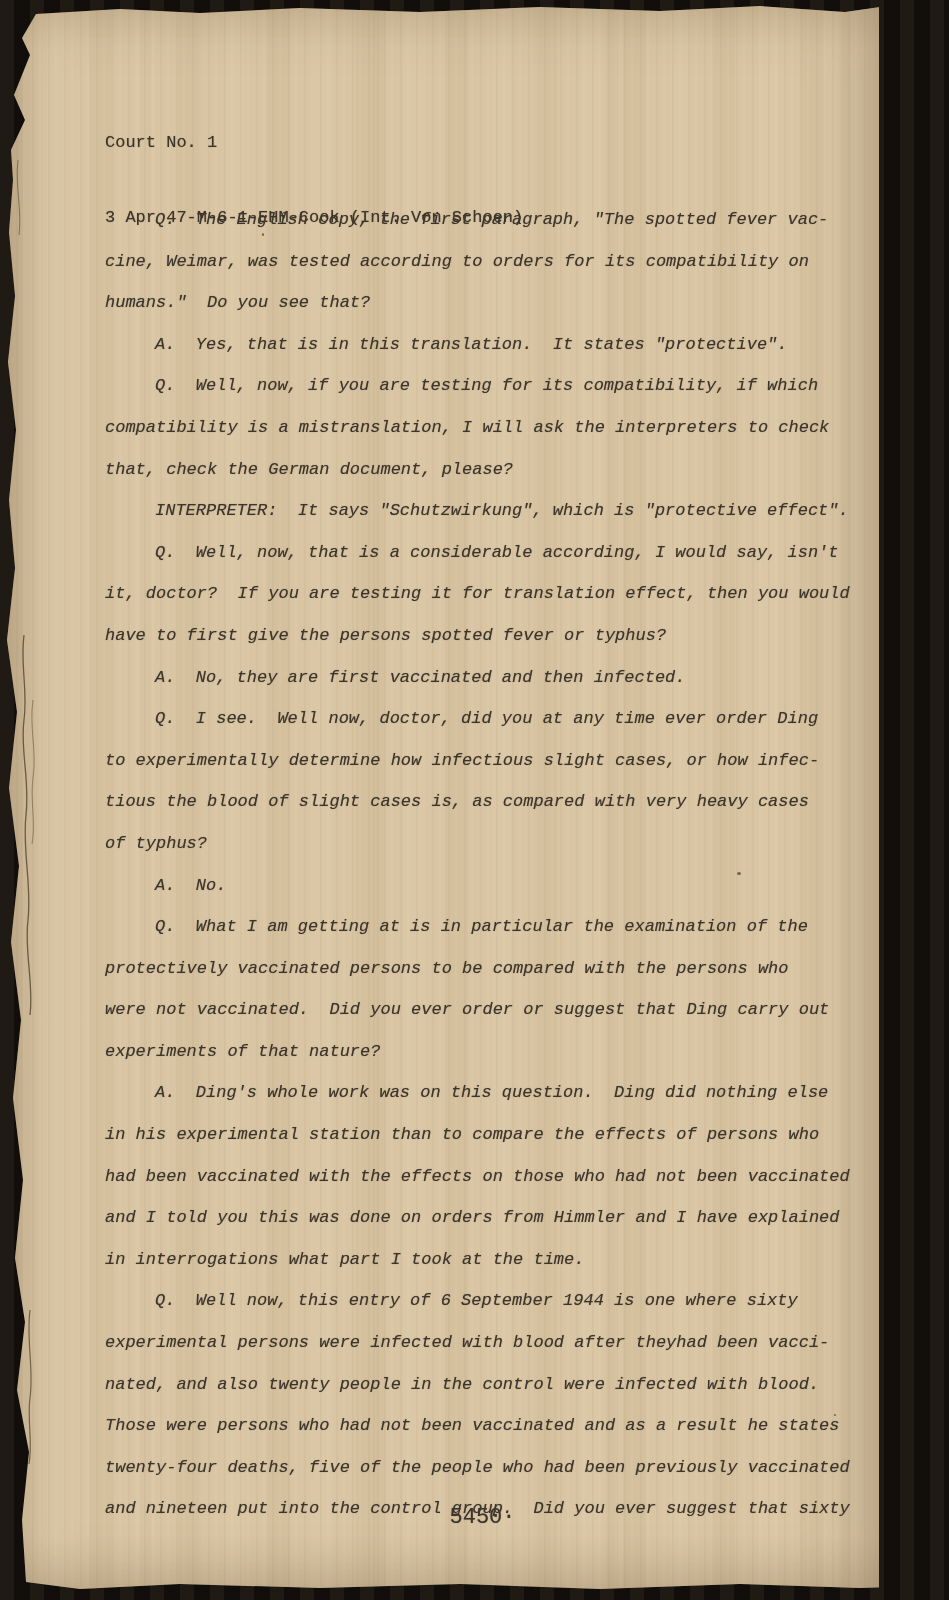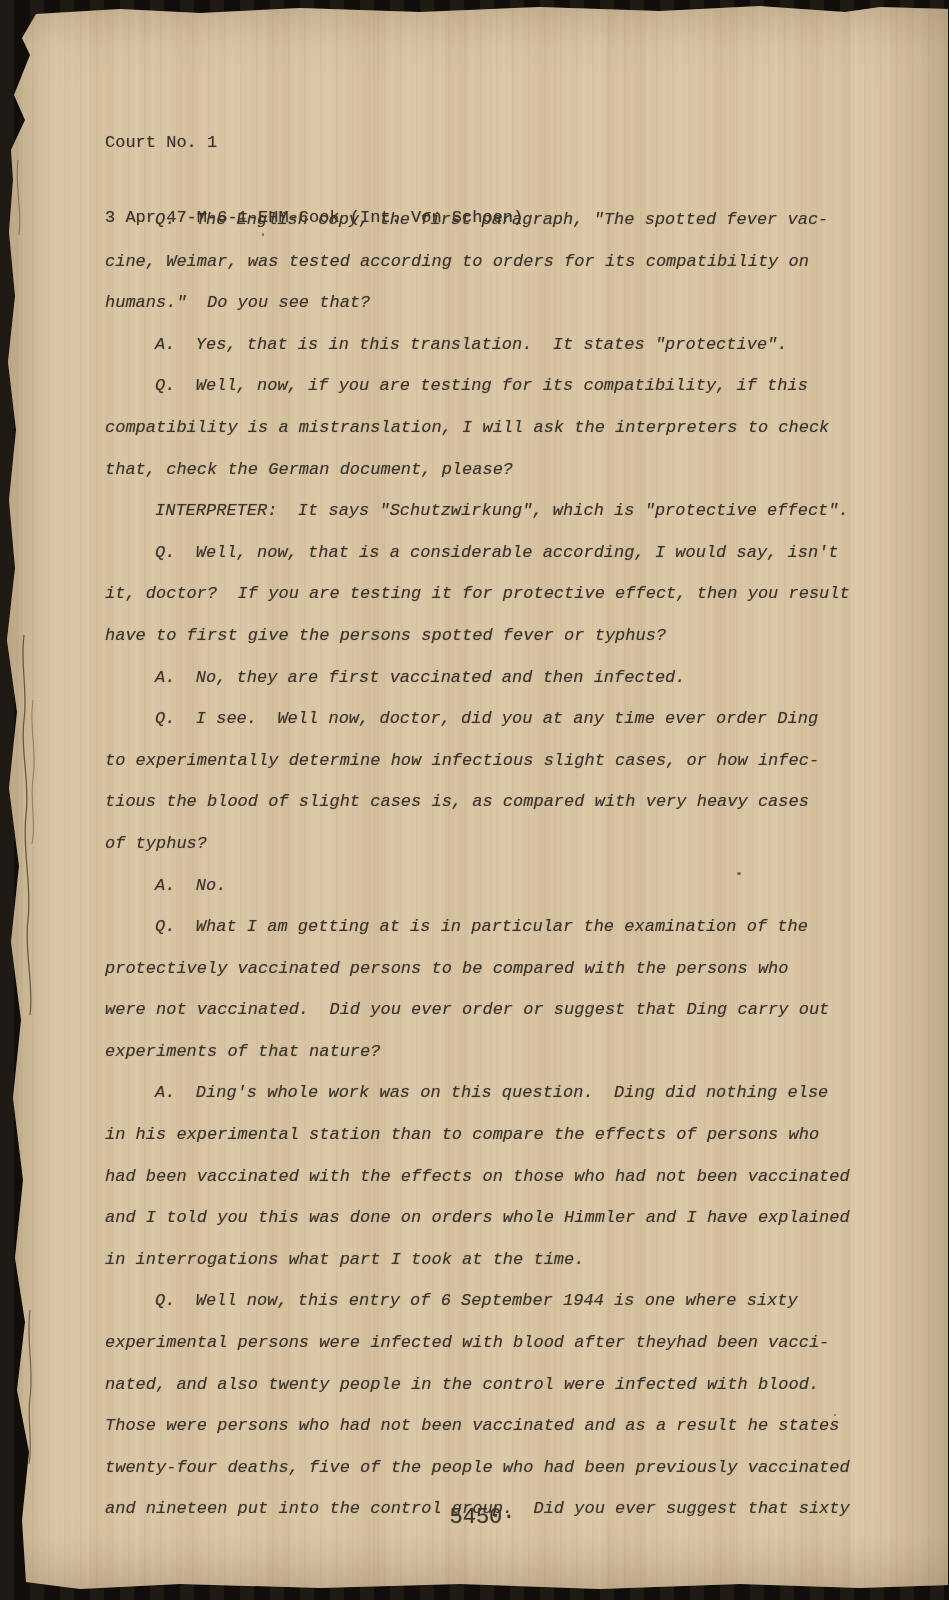--- a/index.html
+++ b/index.html
@@ -17,41 +17,42 @@
     position: relative;
     width: 949px;
     height: 1600px;
     background:
       repeating-linear-gradient(90deg, rgba(40,32,24,0.5) 0 14px, rgba(10,8,6,0.5) 14px 30px),
       #17130f;
   }
   .paper {
     position: absolute;
     left: 0; top: 0;
-    width: 948px;
+    width: 846px;
     height: 1600px;
     background-color: #d9c5a3;
     background-image:
       linear-gradient(90deg, rgba(92,70,44,0.13) 0, rgba(0,0,0,0) 5%, rgba(0,0,0,0) 95%, rgba(92,70,44,0.10) 100%),
       linear-gradient(180deg, rgba(120,95,60,0.08) 0, rgba(0,0,0,0) 3%, rgba(0,0,0,0) 96%, rgba(92,70,44,0.12) 100%),
       repeating-linear-gradient(90deg, rgba(123,96,60,0.05) 0 2px, rgba(0,0,0,0) 2px 7px, rgba(255,248,230,0.06) 7px 9px, rgba(0,0,0,0) 9px 16px),
       repeating-linear-gradient(90deg, rgba(146,116,76,0.06) 0 23px, rgba(0,0,0,0) 23px 47px, rgba(236,222,192,0.09) 47px 66px, rgba(0,0,0,0) 66px 89px),
       repeating-linear-gradient(90deg, rgba(0,0,0,0) 0 140px, rgba(128,100,64,0.05) 140px 152px, rgba(0,0,0,0) 152px 233px);
     box-shadow: inset 0 0 70px rgba(86,64,38,0.28);
     clip-path: polygon(
       36px 14px, 120px 9px, 200px 13px, 300px 8px, 420px 12px, 540px 7px,
       660px 11px, 760px 6px, 845px 12px, 880px 7px, 949px 9px,
       949px 1585px, 860px 1588px, 740px 1584px, 600px 1589px, 460px 1584px,
       320px 1588px, 180px 1584px, 80px 1589px, 26px 1582px,
       22px 1520px, 29px 1452px, 17px 1390px, 25px 1322px, 15px 1258px,
       23px 1180px, 13px 1098px, 21px 1020px, 11px 942px, 19px 866px,
       9px 788px, 17px 712px, 7px 640px, 15px 568px, 9px 500px,
       16px 430px, 8px 362px, 15px 296px, 9px 232px, 13px 180px,
       11px 150px, 25px 120px, 14px 95px, 30px 55px, 22px 38px
     );
+    padding-left: 33px;
   }
   .cracks {
     position: absolute;
     left: 0; top: 0;
     pointer-events: none;
   }
   .header {
     position: absolute;
     left: 105px;
     top: 80px;
@@ -116,41 +117,41 @@
     <div class="header">
       <div>Court No. 1</div>
       <div>3 Apr 47-M-6-1-EHM-Cook (Int. Von Schoen)</div>
     </div>
 
     <div class="transcript" id="transcript">
         <div class="line indent">Q.  The English copy, the first paragraph, "The spotted fever vac-</div>
         <div class="line">cine, Weimar, was tested according to orders for its compatibility on</div>
         <div class="line">humans."  Do you see that?</div>
         <div class="line indent">A.  Yes, that is in this translation.  It states "protective".</div>
-        <div class="line indent">Q.  Well, now, if you are testing for its compatibility, if this</div>
+        <div class="line indent">Q.  Well, now, if you are testing for its compatibility, if which</div>
         <div class="line">compatibility is a mistranslation, I will ask the interpreters to check</div>
         <div class="line">that, check the German document, please?</div>
         <div class="line indent">INTERPRETER:  It says "Schutzwirkung", which is "protective effect".</div>
         <div class="line indent">Q.  Well, now, that is a considerable according, I would say, isn't</div>
-        <div class="line">it, doctor?  If you are testing it for protective effect, then you result</div>
+        <div class="line">it, doctor?  If you are testing it for translation effect, then you would</div>
         <div class="line">have to first give the persons spotted fever or typhus?</div>
         <div class="line indent">A.  No, they are first vaccinated and then infected.</div>
         <div class="line indent">Q.  I see.  Well now, doctor, did you at any time ever order Ding</div>
         <div class="line">to experimentally determine how infectious slight cases, or how infec-</div>
         <div class="line">tious the blood of slight cases is, as compared with very heavy cases</div>
         <div class="line">of typhus?</div>
         <div class="line indent">A.  No.</div>
         <div class="line indent">Q.  What I am getting at is in particular the examination of the</div>
         <div class="line">protectively vaccinated persons to be compared with the persons who</div>
         <div class="line">were not vaccinated.  Did you ever order or suggest that Ding carry out</div>
         <div class="line">experiments of that nature?</div>
         <div class="line indent">A.  Ding's whole work was on this question.  Ding did nothing else</div>
         <div class="line">in his experimental station than to compare the effects of persons who</div>
         <div class="line">had been vaccinated with the effects on those who had not been vaccinated</div>
-        <div class="line">and I told you this was done on orders whole Himmler and I have explained</div>
+        <div class="line">and I told you this was done on orders from Himmler and I have explained</div>
         <div class="line">in interrogations what part I took at the time.</div>
         <div class="line indent">Q.  Well now, this entry of 6 September 1944 is one where sixty</div>
         <div class="line">experimental persons were infected with blood after theyhad been vacci-</div>
         <div class="line">nated, and also twenty people in the control were infected with blood.</div>
         <div class="line">Those were persons who had not been vaccinated and as a result he states</div>
         <div class="line">twenty-four deaths, five of the people who had been previously vaccinated</div>
         <div class="line">and nineteen put into the control group.  Did you ever suggest that sixty</div>
       </div>
 
     <div class="pagenum">5450·</div>

